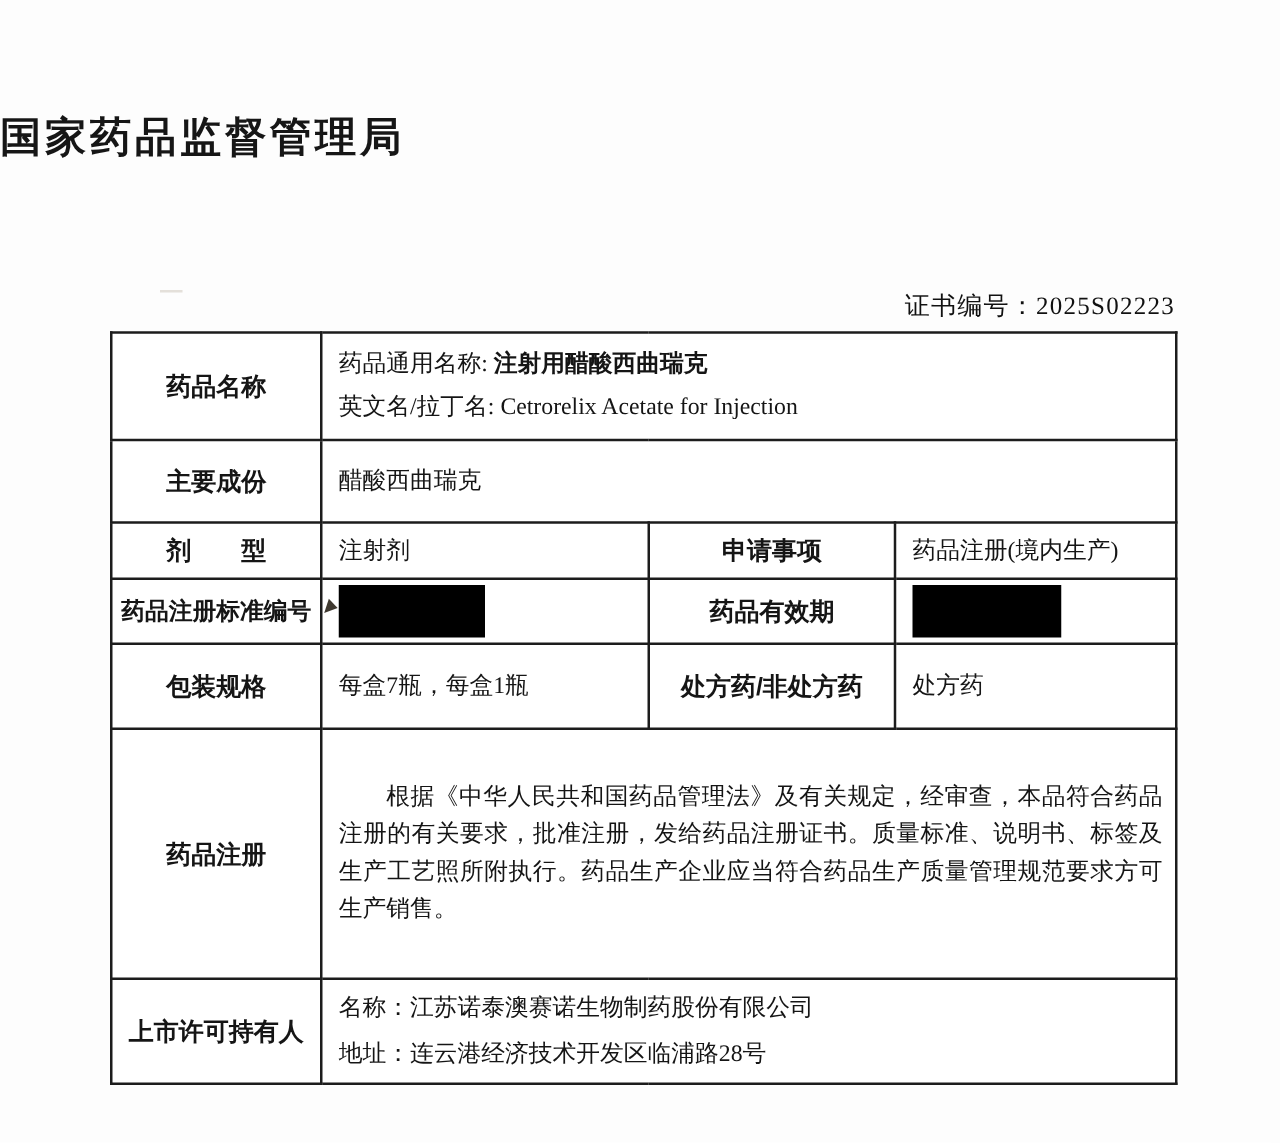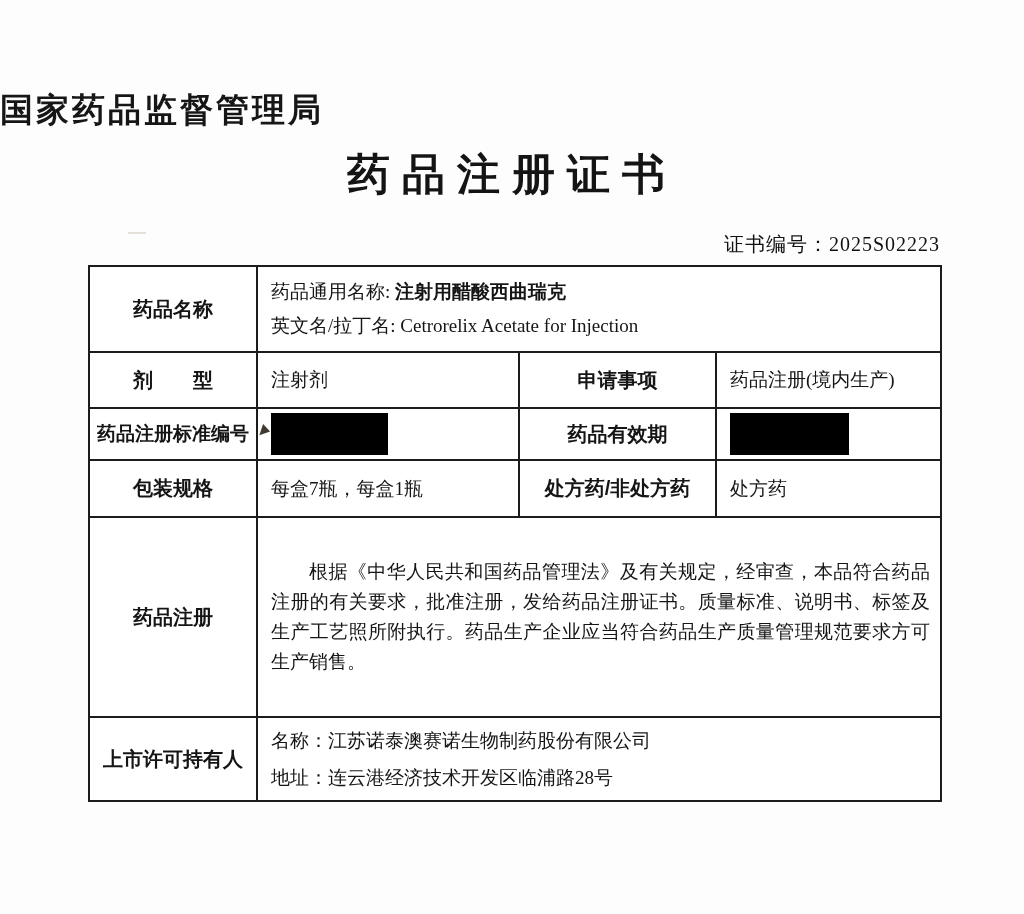--- a/index.html
+++ b/index.html
@@ -89,21 +89,20 @@
     position: absolute; top: 232px; left: 128px;
     width: 18px; height: 2px; background: #e4e0da;
   }
 </style>
 </head>
 <body>
 
 <div class="page">
 
   <div class="authority">国家药品监督管理局</div>
-  <div class="doc-title">药品注册证书</div>
 
   <div class="faint-mark"></div>
 
   <div class="cert-no"><span>证书编号：</span><span>2025S02223</span></div>
 
   <table class="cert-table">
     <colgroup>
       <col style="width:168px">
         <col style="width:262px">
         <col style="width:197px">
@@ -112,22 +111,26 @@
 
     <tbody>
         <tr style="height:86px">
       <td class="label">药品名称</td>
       <td class="value" colspan="3">
         <div class="line"><span>药品通用名称: </span><span class="val-strong">注射用醋酸西曲瑞克</span></div>
         <div class="line"><span>英文名/拉丁名: </span><span>Cetrorelix Acetate for Injection</span></div>
       </td>
     </tr>
 
+    <tr style="height:66px">
+      <td class="label">主要成份</td>
+      <td class="value" colspan="3">醋酸西曲瑞克</td>
+    </tr>
 
-    <tr style="height:56px">
+    <tr style="height:45px">
       <td class="label">剂　　型</td>
       <td class="value">注射剂</td>
       <td class="label">申请事项</td>
       <td class="value">药品注册(境内生产)</td>
     </tr>
 
 
     <tr style="height:48px">
       <td class="label long">药品注册标准编号</td>
       <td class="value">
@@ -137,21 +140,21 @@
         </div>
       </td>
       <td class="label">药品有效期</td>
       <td class="value">
         <div class="redact-wrap">
           <span class="redact-box" style="width:119px"></span>
         </div>
       </td>
     </tr>
 
-    <tr style="height:57px">
+    <tr style="height:68px">
       <td class="label">包装规格</td>
       <td class="value">每盒7瓶，每盒1瓶</td>
       <td class="label">处方药/非处方药</td>
       <td class="value">处方药</td>
     </tr>
 
     <tr style="height:200px">
       <td class="label">药品注册</td>
       <td class="value" colspan="3">
         <p class="approval-text">根据《中华人民共和国药品管理法》及有关规定，经审查，本品符合药品注册的有关要求，批准注册，发给药品注册证书。质量标准、说明书、标签及生产工艺照所附执行。药品生产企业应当符合药品生产质量管理规范要求方可生产销售。</p>

